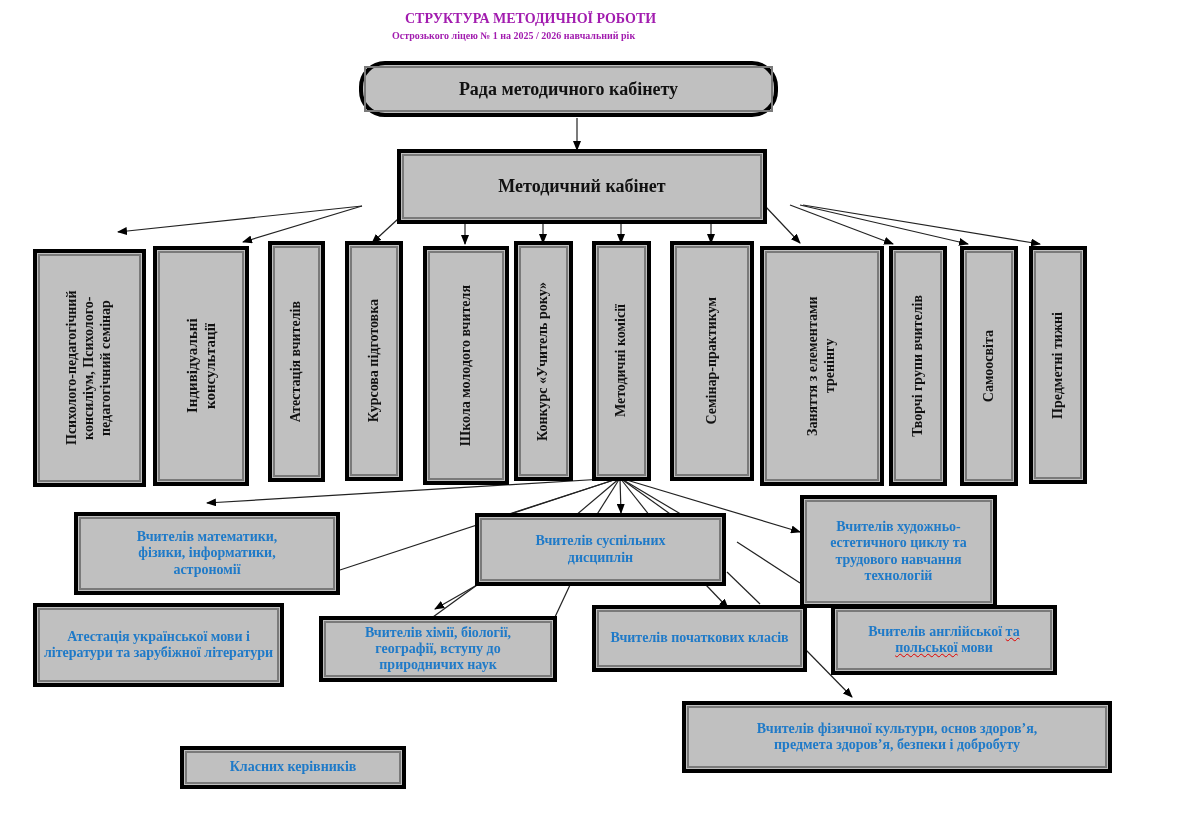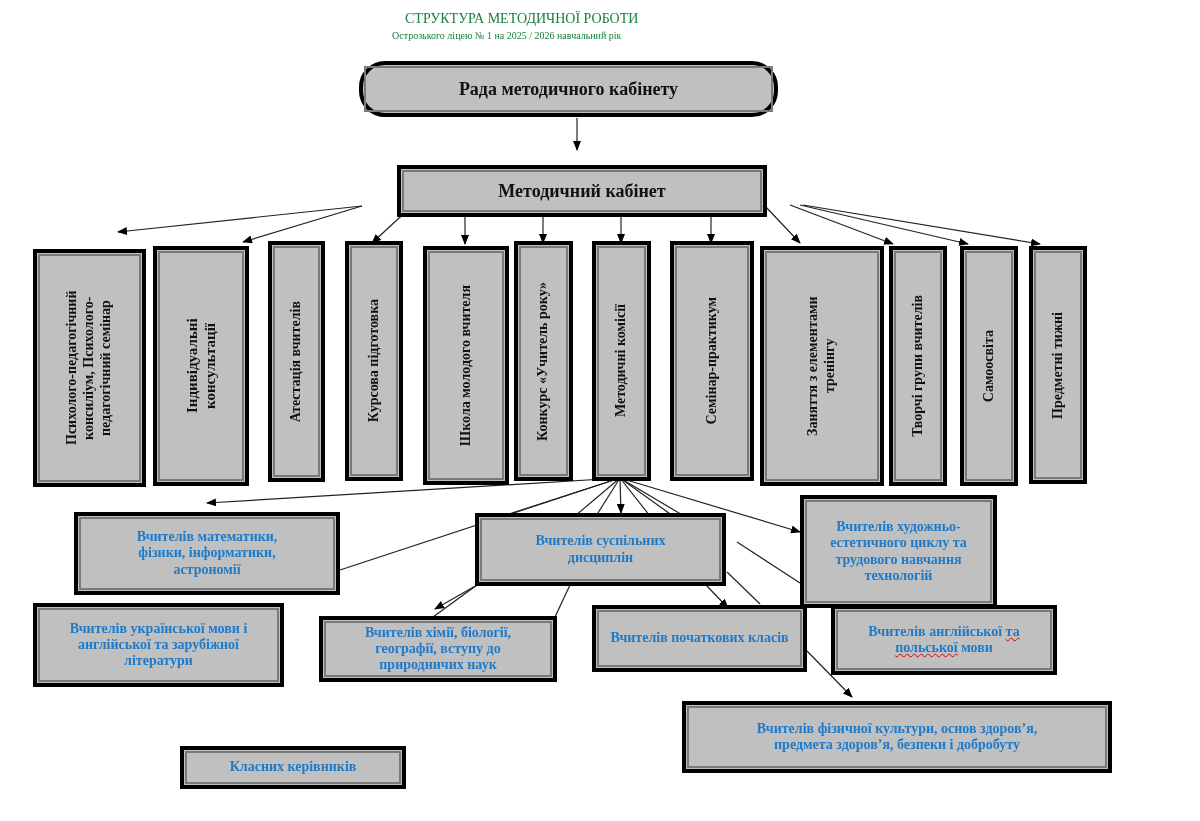--- a/index.html
+++ b/index.html
@@ -1,18 +1,18 @@
 <!DOCTYPE html>
 <html><head>
   <meta charset="utf-8">
   <style>
     html, body { margin: 0; padding: 0; background: #ffffff; }
     body { width: 1200px; height: 821px; position: relative; overflow: hidden;
            font-family: "Liberation Serif", "DejaVu Serif", serif; }
-    .title { position: absolute; color: #15803d; font-weight: normal; white-space: nowrap; font-size: 14px; }
+    .title { position: absolute; color: #a21caf; font-weight: bold; white-space: nowrap; font-size: 14px; }
     .box { position: absolute; box-sizing: border-box; background: #c0c0c0;
            border: 4px solid #000; outline: none; }
     .box::after { content: ""; position: absolute; left: 1px; top: 1px; right: 1px; bottom: 1px;
                   border: 2px solid #7a7a7a; pointer-events: none; }
     .hlabel { position: absolute; left: 0; right: 0; top: 0; bottom: 0; display: flex;
               align-items: center; justify-content: center; text-align: center;
               font-weight: bold; color: #111; font-size: 19px; line-height: 1.15; padding: 4px 8px; }
     .vlabel-wrap { position: absolute; left: 0; right: 0; top: 0; bottom: 0;
                    display: flex; align-items: center; justify-content: center; }
     .vlabel { writing-mode: vertical-rl; transform: rotate(180deg); text-align: center;
@@ -65,21 +65,21 @@
     <line x1="806" y1="650" x2="852" y2="697" marker-end="url(#ah)"></line>
   </g>
 </svg>
 
 <div class="title" style="left:405px;top:11px;font-size:14px;">СТРУКТУРА  МЕТОДИЧНОЇ РОБОТИ</div>
 <div class="title" style="left:392px;top:30px;font-size:10px;">Острозького ліцею № 1 на 2025 / 2026 навчальний рік</div>
 
 <div class="box" style="left:359px;top:61px;width:419px;height:56px;border-radius:26px;">
   <div class="hlabel" style="font-size:18px;">Рада методичного кабінету</div>
 </div>
-<div class="box" style="left:397px;top:165px;width:370px;height:52px;text-decoration:underline;">
+<div class="box" style="left:397px;top:149px;width:370px;height:75px;text-decoration:underline;">
   <div class="hlabel" style="font-size:18px;">Методичний кабінет</div>
 </div>
 
 <div class="box" style="left:33px;top:249px;width:113px;height:238px;">
   <div class="vlabel-wrap">
       <div class="vlabel" style="font-size:14px;max-height:220px;">Психолого-педагогічний консиліум, Психолого-педагогічний семінар</div>
     </div>
 </div>
 <div class="box" style="left:153px;top:246px;width:96px;height:240px;">
   <div class="vlabel-wrap">
@@ -140,21 +140,21 @@
 <div class="box" style="left:74px;top:512px;width:266px;height:83px;">
   <div class="hlabel blue" style="padding:4px 36px;">Вчителів математики, фізики, інформатики, астрономії</div>
 </div>
 <div class="box" style="left:475px;top:513px;width:251px;height:73px;">
   <div class="hlabel blue" style="padding:4px 30px;">Вчителів суспільних дисциплін</div>
 </div>
 <div class="box" style="left:800px;top:495px;width:197px;height:113px;">
   <div class="hlabel blue" style="padding:4px 10px;">Вчителів художньо-естетичного циклу та трудового навчання технологій</div>
 </div>
 <div class="box" style="left:33px;top:603px;width:251px;height:84px;">
-  <div class="hlabel blue" style="padding:4px 6px;">Вчителів української мови і англійської та зарубіжної літератури</div>
+  <div class="hlabel blue" style="padding:4px 6px;">Атестація української мови і літератури та зарубіжної літератури</div>
 </div>
 <div class="box" style="left:319px;top:616px;width:238px;height:66px;">
   <div class="hlabel blue" style="padding:4px 18px;">Вчителів хімії, біології, географії, вступу до природничих наук</div>
 </div>
 <div class="box" style="left:592px;top:605px;width:215px;height:67px;">
   <div class="hlabel blue" style="padding:4px 14px;">Вчителів початкових класів</div>
 </div>
 <div class="box" style="left:831px;top:605px;width:226px;height:70px;">
   <div class="hlabel blue" style="padding:4px 14px;">
     <span><span>Вчителів англійської </span><span class="squiggle">та</span><br><span class="squiggle">польської</span><span> мови</span></span>

